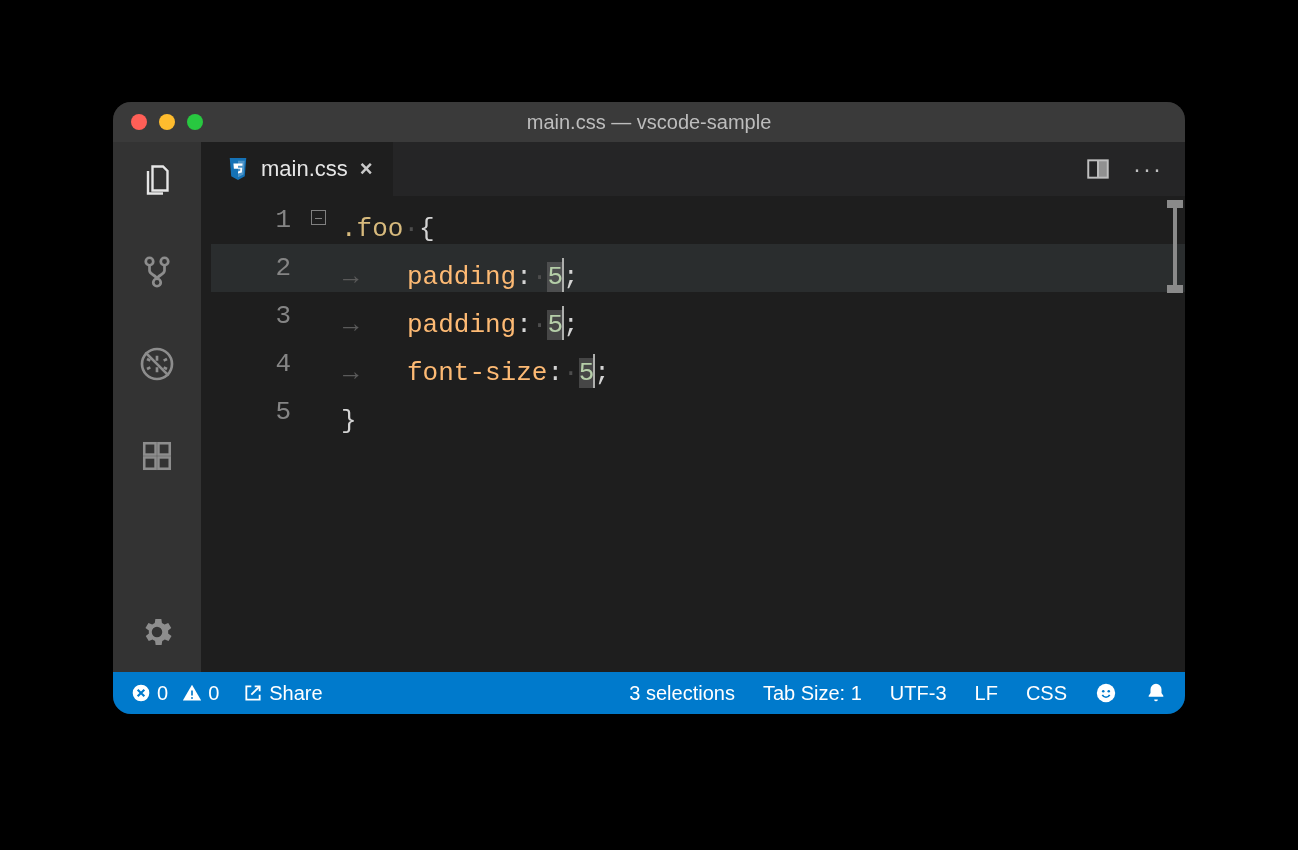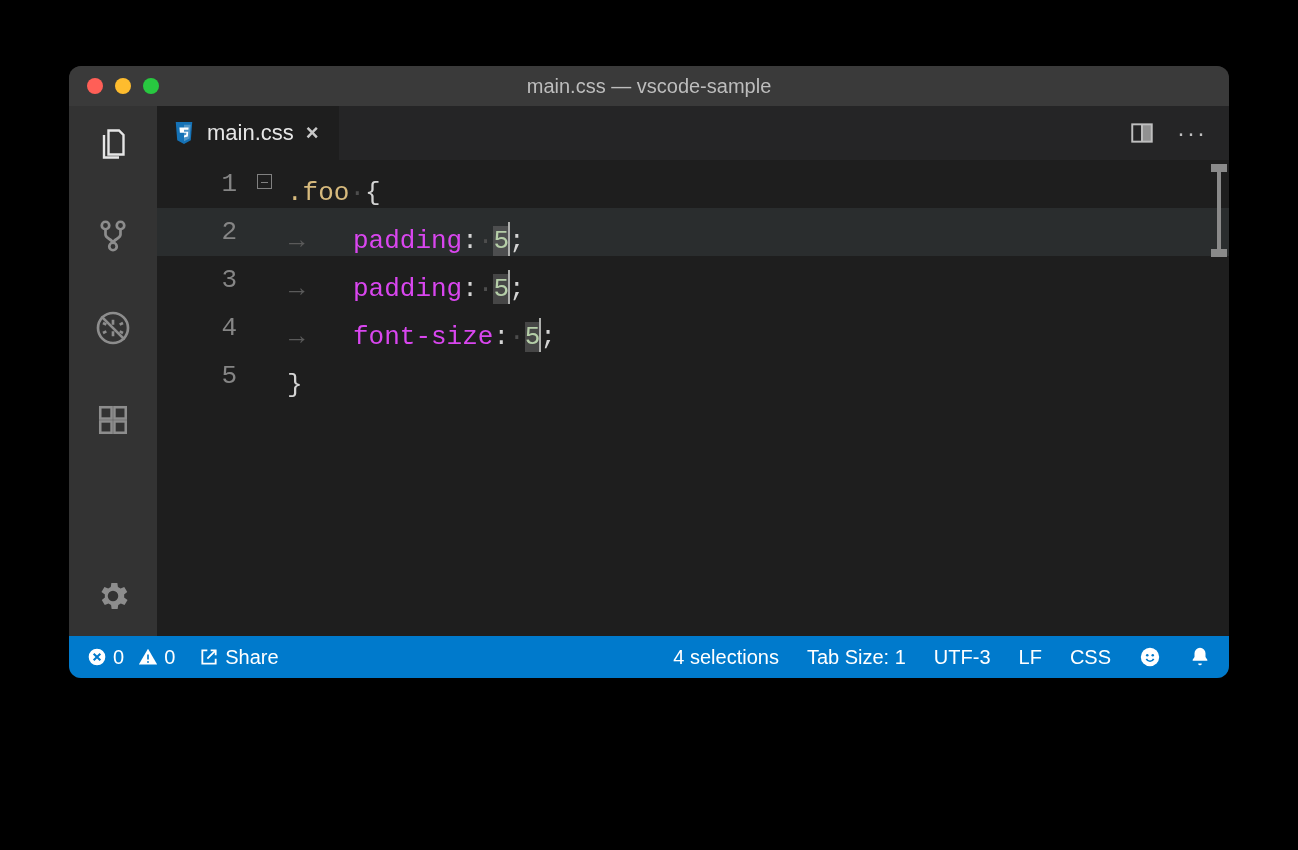--- a/index.html
+++ b/index.html
@@ -7,24 +7,24 @@
     background: #000;
     width: 1298px;
     height: 850px;
     font-family: -apple-system, "Segoe UI", Helvetica, Arial, sans-serif;
     display: flex;
     align-items: flex-start;
     justify-content: center;
   }
   .window {
     position: relative;
-    width: 1160px;
-    margin-top: 66px;
+    width: 1072px;
+    margin-top: 102px;
     background: #1e1e1e;
-    border-radius: 12px;
+    border-radius: 18px;
     overflow: hidden;
     box-shadow: 0 20px 50px rgba(0,0,0,.6);
   }
   
   .titlebar {
     height: 40px;
     background: #3a3a3a;
     display: flex;
     align-items: center;
     position: relative;
@@ -66,20 +66,21 @@
     color: #8d8d8d;
     cursor: pointer;
   }
   .activity-bar .ai.active { color: #e6e6e6; }
   .activity-bar .spacer { flex:1; }
   .main {
     flex: 1;
     background: #1e1e1e;
     display: flex;
     flex-direction: column;
+    padding-left: 10px;
   }
   .tabbar {
     height: 54px;
     background: #252526;
     display: flex;
     align-items: stretch;
   }
   .tab {
     display: flex;
     align-items: center;
@@ -142,21 +143,21 @@
     width: 66px;
     position:relative;
   }
   .indent-arrow::before{
     content:"→";
     color:#5a5a5a;
     padding-left:2px;
   }
   .tok-sel { color:#d7ba7d; }
   .tok-br  { color:#d4d4d4; }
-  .tok-prop{ color:#d946ef; }
+  .tok-prop{ color:#fdba74; }
   .tok-col { color:#d4d4d4; }
   .tok-num { color:#b5cea8; }
   .tok-semi{ color:#d4d4d4; }
   .ws-dot { color:#4d4d4d; }
   .sel { background: rgba(120,120,120,0.45); }
   .cursor {
     display:inline-block;
     width:2px;
     height:34px;
     background:#aeafad;
@@ -344,21 +345,21 @@
     <div class="sb-item" style="margin-left:10px;text-align:right;">
       <svg width="20" height="20" viewBox="0 0 24 24" fill="none" stroke="currentColor" stroke-width="2.2">
           <path d="M14 4h6v6"></path>
           <path d="M20 4L10 14"></path>
           <path d="M20 14v6H4V4h6"></path>
         </svg>
       <span>Share</span>
     </div>
     <div class="grow"></div>
     <div class="right">
-      <span class="sb-item">4 selections</span>
+      <span class="sb-item">3 selections</span>
       <span class="sb-item">Tab Size: 1</span>
       <span class="sb-item">UTF-3</span>
       <span class="sb-item">LF</span>
       <span class="sb-item">CSS</span>
       <span class="sb-item">
         <svg width="22" height="22" viewBox="0 0 24 24" fill="currentColor">
             <circle cx="12" cy="12" r="10"></circle>
             <circle cx="9" cy="10" r="1.4" fill="#007acc"></circle>
             <circle cx="15" cy="10" r="1.4" fill="#007acc"></circle>
             <path d="M8 14c1 2 3 2.6 4 2.6s3-.6 4-2.6" stroke="#007acc" stroke-width="1.8" fill="none"></path>

